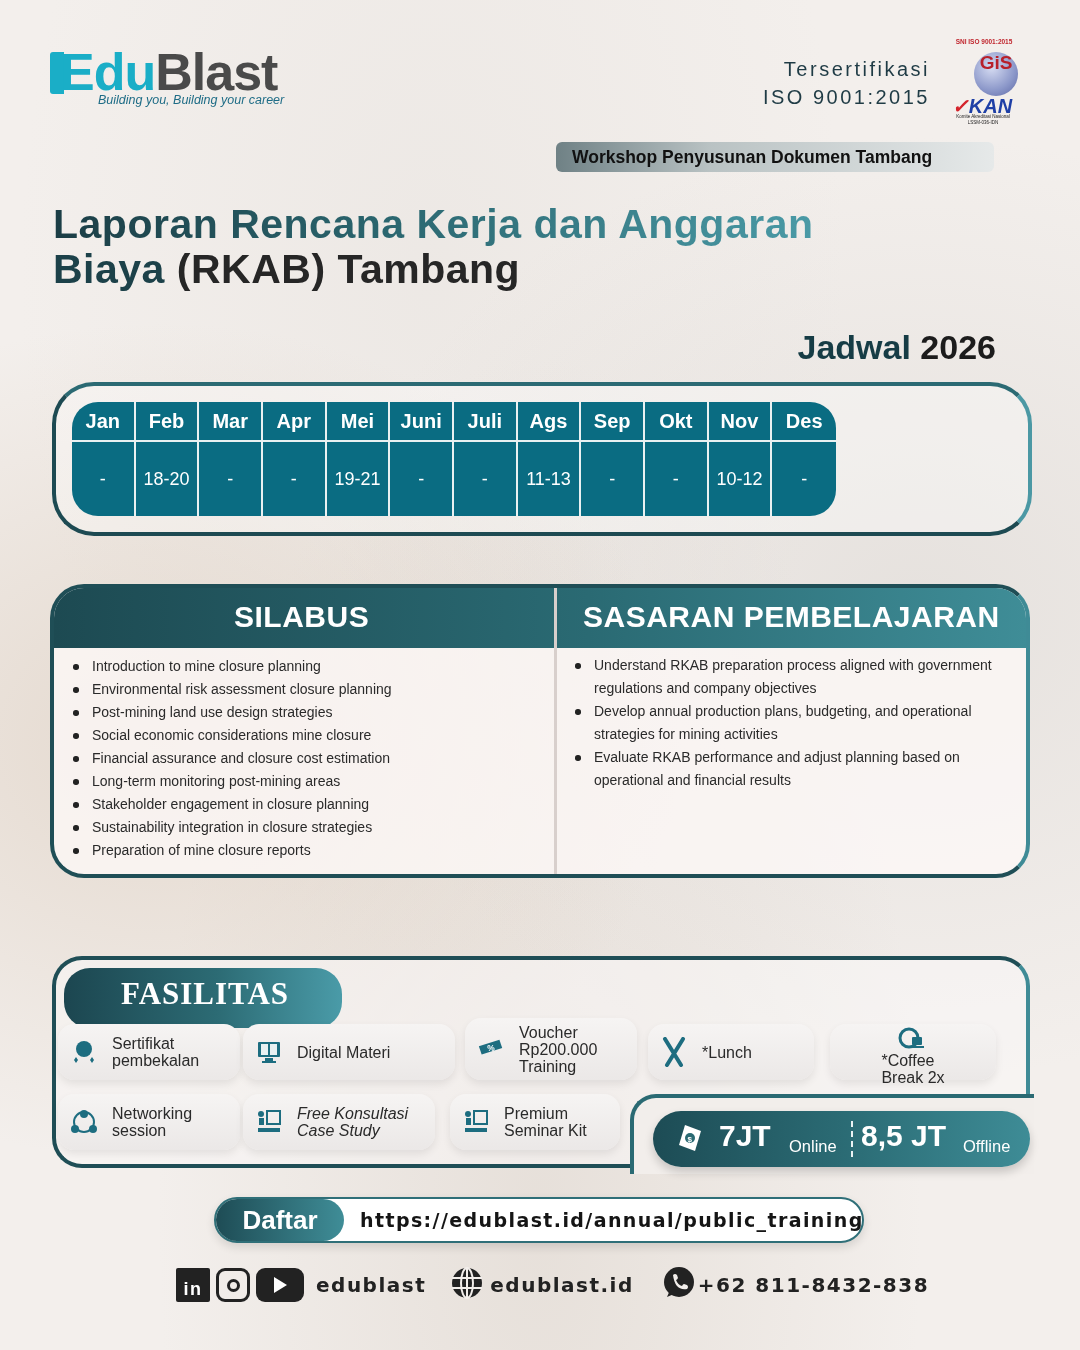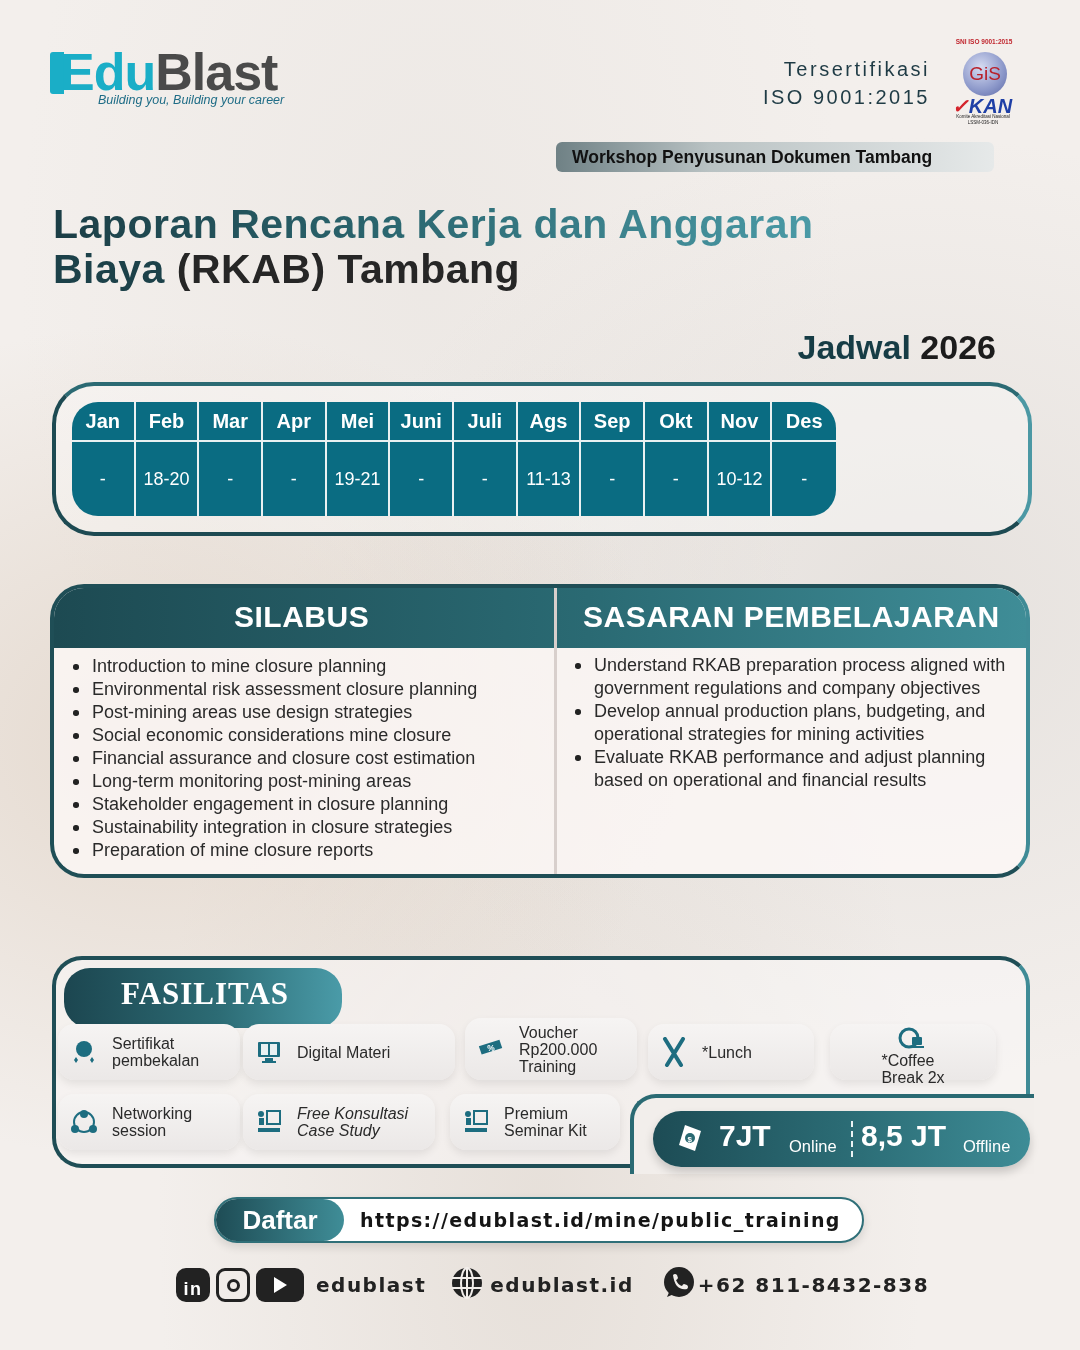--- a/index.html
+++ b/index.html
@@ -37,25 +37,25 @@
   }
 
   
   .cert { right: 150px; top: 55px; text-align: right; margin-left: 44px; }
   .cert-line {
     font-family: "Liberation Sans", sans-serif; font-size: 20px;
     letter-spacing: 2.5px; color: #1f3b45; line-height: 28px;
   }
   .cert-badge { left: 950px; top: 38px; width: 66px; height: 90px; }
   .gis-ring {
-    position: absolute; left: 13px; top: 14px; width: 44px; height: 44px;
+    position: absolute; left: 24px; top: 14px; width: 44px; height: 44px;
     border-radius: 50%;
     background: radial-gradient(circle at 40% 35%, #d6dcf2, #8b97c9 60%, #5a65a3);
-    display: flex; align-items: center; justify-content: center;
-    font-family: "Liberation Sans", sans-serif; font-weight: 400;
+    display: flex; justify-content: center;
+    font-family: "Liberation Sans", sans-serif; font-weight: 700;
     font-size: 19px; color: #b8202a;
   }
   .gis-arc {
     position: absolute; left: 2px; top: 0; width: 64px; font-size: 6.5px;
     color: #c0262e; text-align: center; font-weight: 700;
     font-family: "Liberation Sans", sans-serif;
   }
   .kan {
     position: absolute; left: 2px; top: 56px;
     font-family: "Liberation Sans", sans-serif; font-weight: 700;
@@ -138,21 +138,21 @@
     background: #d8cfcc;
   }
   .ss-title {
     position: absolute; top: 12px; color: #fff;
     font-family: "Liberation Sans", sans-serif; font-weight: 700;
     font-size: 30px; letter-spacing: 0.5px;
   }
   .ss-list {
     position: absolute; list-style: none;
     font-family: "Liberation Sans", sans-serif;
-    font-size: 18px; color: #2a2a2a; line-height: 23px;
+    font-size: 14px; color: #2a2a2a; line-height: 23px;
   }
   .ss-list li { position: relative; padding-left: 34px; }
   .ss-list li::before {
     content: ""; position: absolute; left: 15px; top: 9px;
     width: 5.5px; height: 5.5px; border-radius: 50%; background: #222;
   }
 
   
   .fas-frame {
     left: 52px; top: 956px; width: 978px; height: 212px;
@@ -226,21 +226,21 @@
   }
 
   
   .footer {
     left: 176px; top: 1266px; height: 38px;
     display: flex; align-items: center;
     font-family: "DejaVu Sans", sans-serif; font-size: 20px; letter-spacing: 1.5px;
     color: #222; font-weight: 700;
   }
   .soc-icon {
-    width: 34px; height: 34px; background: #222; border-radius: 10px;
+    width: 34px; height: 34px; background: #222; border-radius: 2px;
     display: flex; align-items: center; justify-content: center;
     color: #fff; margin-right: 6px;
   }
 </style>
 </head>
 <body>
 
 <div class="abs logo">
   <div class="logo-book"></div>
   <div class="logo-word">
@@ -305,21 +305,21 @@
 </div>
 
 <div class="abs ss-box">
   <div class="ss-head"></div>
   <div class="ss-divider"></div>
   <div class="ss-title" style="left:180px;">SILABUS</div>
   <div class="ss-title" style="left:529px;">SASARAN PEMBELAJARAN</div>
   <ul class="ss-list" style="left:4px; top:67px; width:490px;">
     <li>Introduction to mine closure planning</li>
     <li>Environmental risk assessment closure planning</li>
-    <li>Post-mining areas use design strategies</li>
+    <li>Post-mining land use design strategies</li>
     <li>Social economic considerations mine closure</li>
     <li>Financial assurance and closure cost estimation</li>
     <li>Long-term monitoring post-mining areas</li>
     <li>Stakeholder engagement in closure planning</li>
     <li>Sustainability integration in closure strategies</li>
     <li>Preparation of mine closure reports</li>
   </ul>
   <ul class="ss-list" style="left:506px; top:66px; width:466px;">
     <li>Understand RKAB preparation process aligned with government regulations and company objectives</li>
     <li>Develop annual production plans, budgeting, and operational strategies for mining activities</li>
@@ -430,21 +430,21 @@
   </div>
   <span class="price-big" style="left:66px;">7JT</span>
   <span class="price-small" style="left:136px;">Online</span>
   <div class="price-sep"></div>
   <span class="price-big" style="left:208px;">8,5 JT</span>
   <span class="price-small" style="left:310px;">Offline</span>
 </div>
 
 <div class="abs daftar">
   <div class="daftar-btn">Daftar</div>
-  <div class="daftar-url">https://edublast.id/mine/public_training</div>
+  <div class="daftar-url">https://edublast.id/annual/public_training</div>
 </div>
 
 <div class="abs footer">
   <div class="soc-icon" style="font-family:'Liberation Sans',sans-serif;font-size:18px;align-items:flex-end;padding-bottom:2px;">in</div>
   <div class="soc-icon" style="background:transparent;border:3px solid #222;border-radius:9px;">
     <div style="width:13px;height:13px;border:3px solid #222;border-radius:50%;"></div>
   </div>
   <div class="soc-icon" style="width:48px;border-radius:9px;">
     <svg width="16" height="18" viewBox="0 0 16 18">
         <path d="M2 1 L15 9 L2 17z" fill="#fff"></path>

